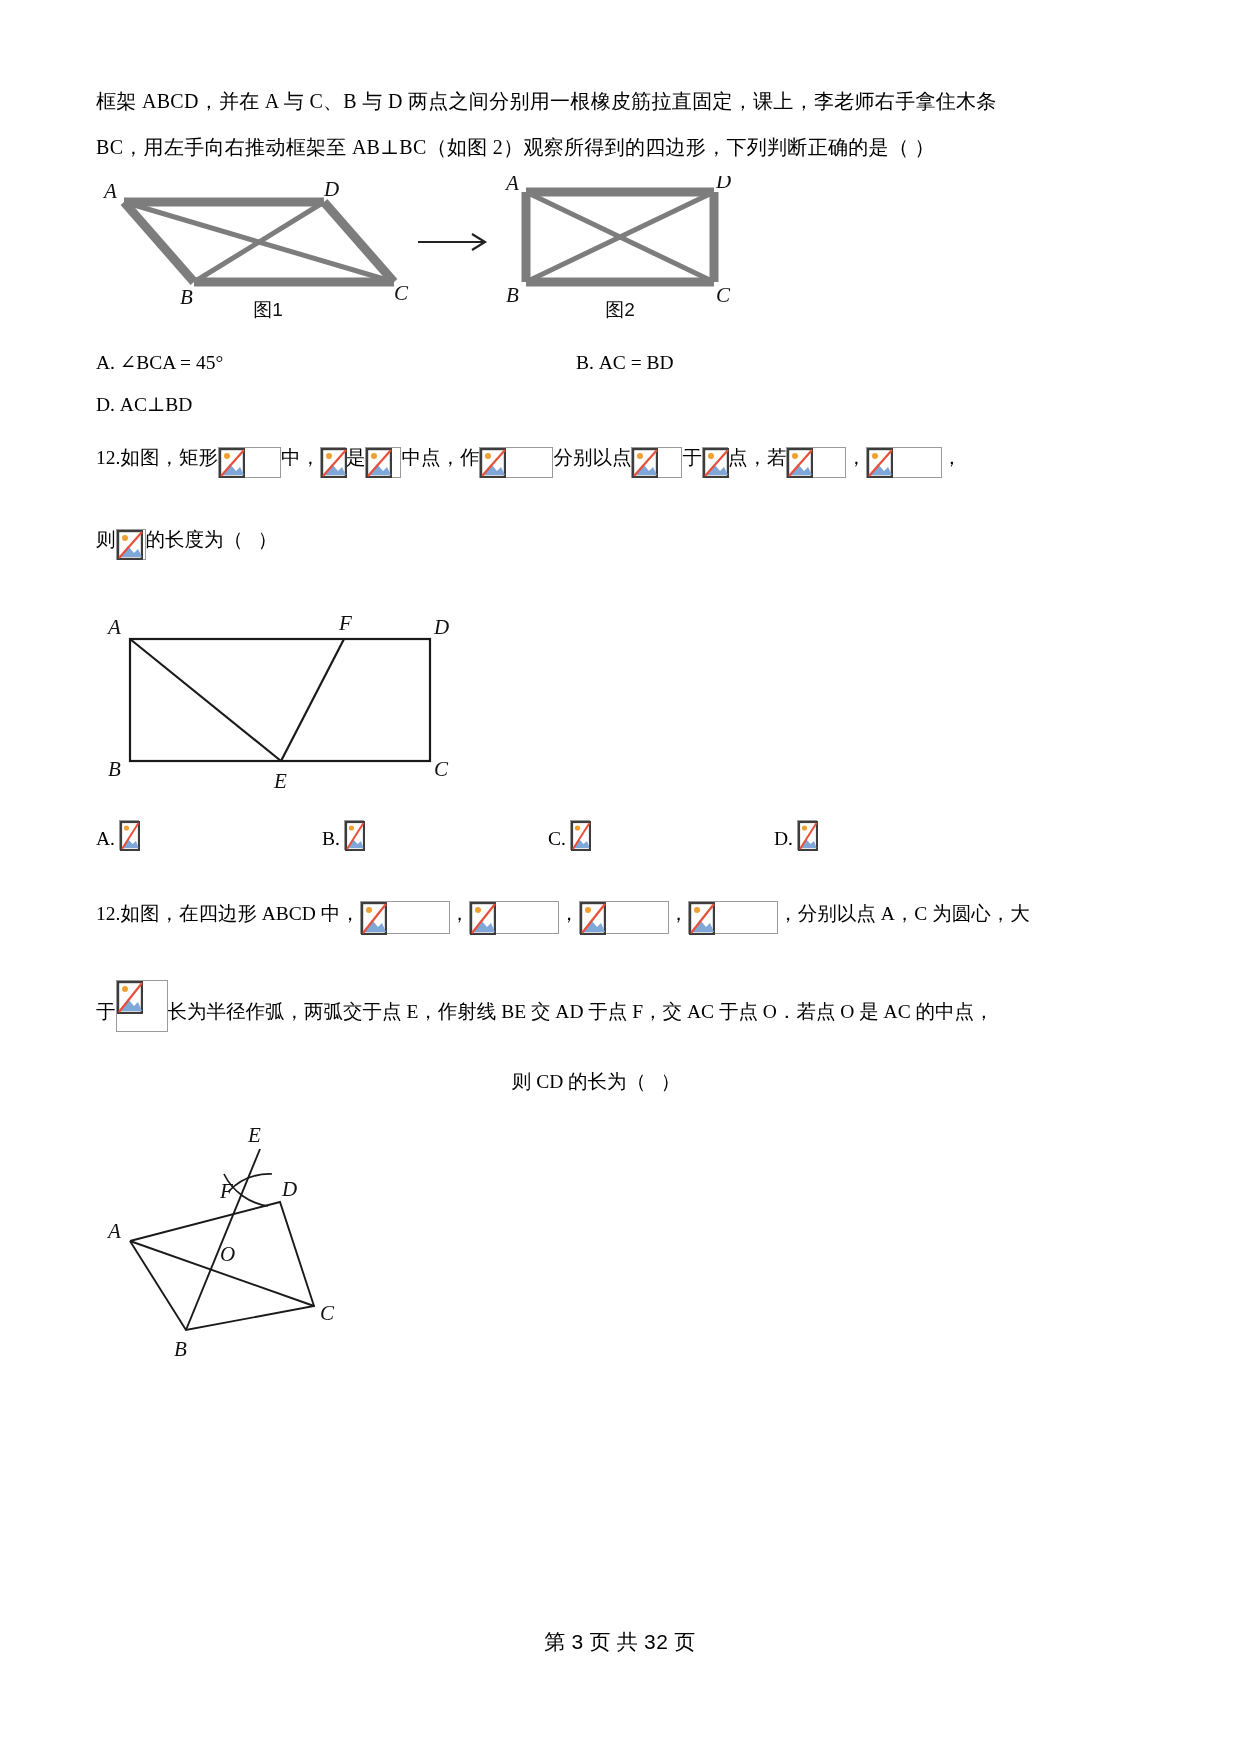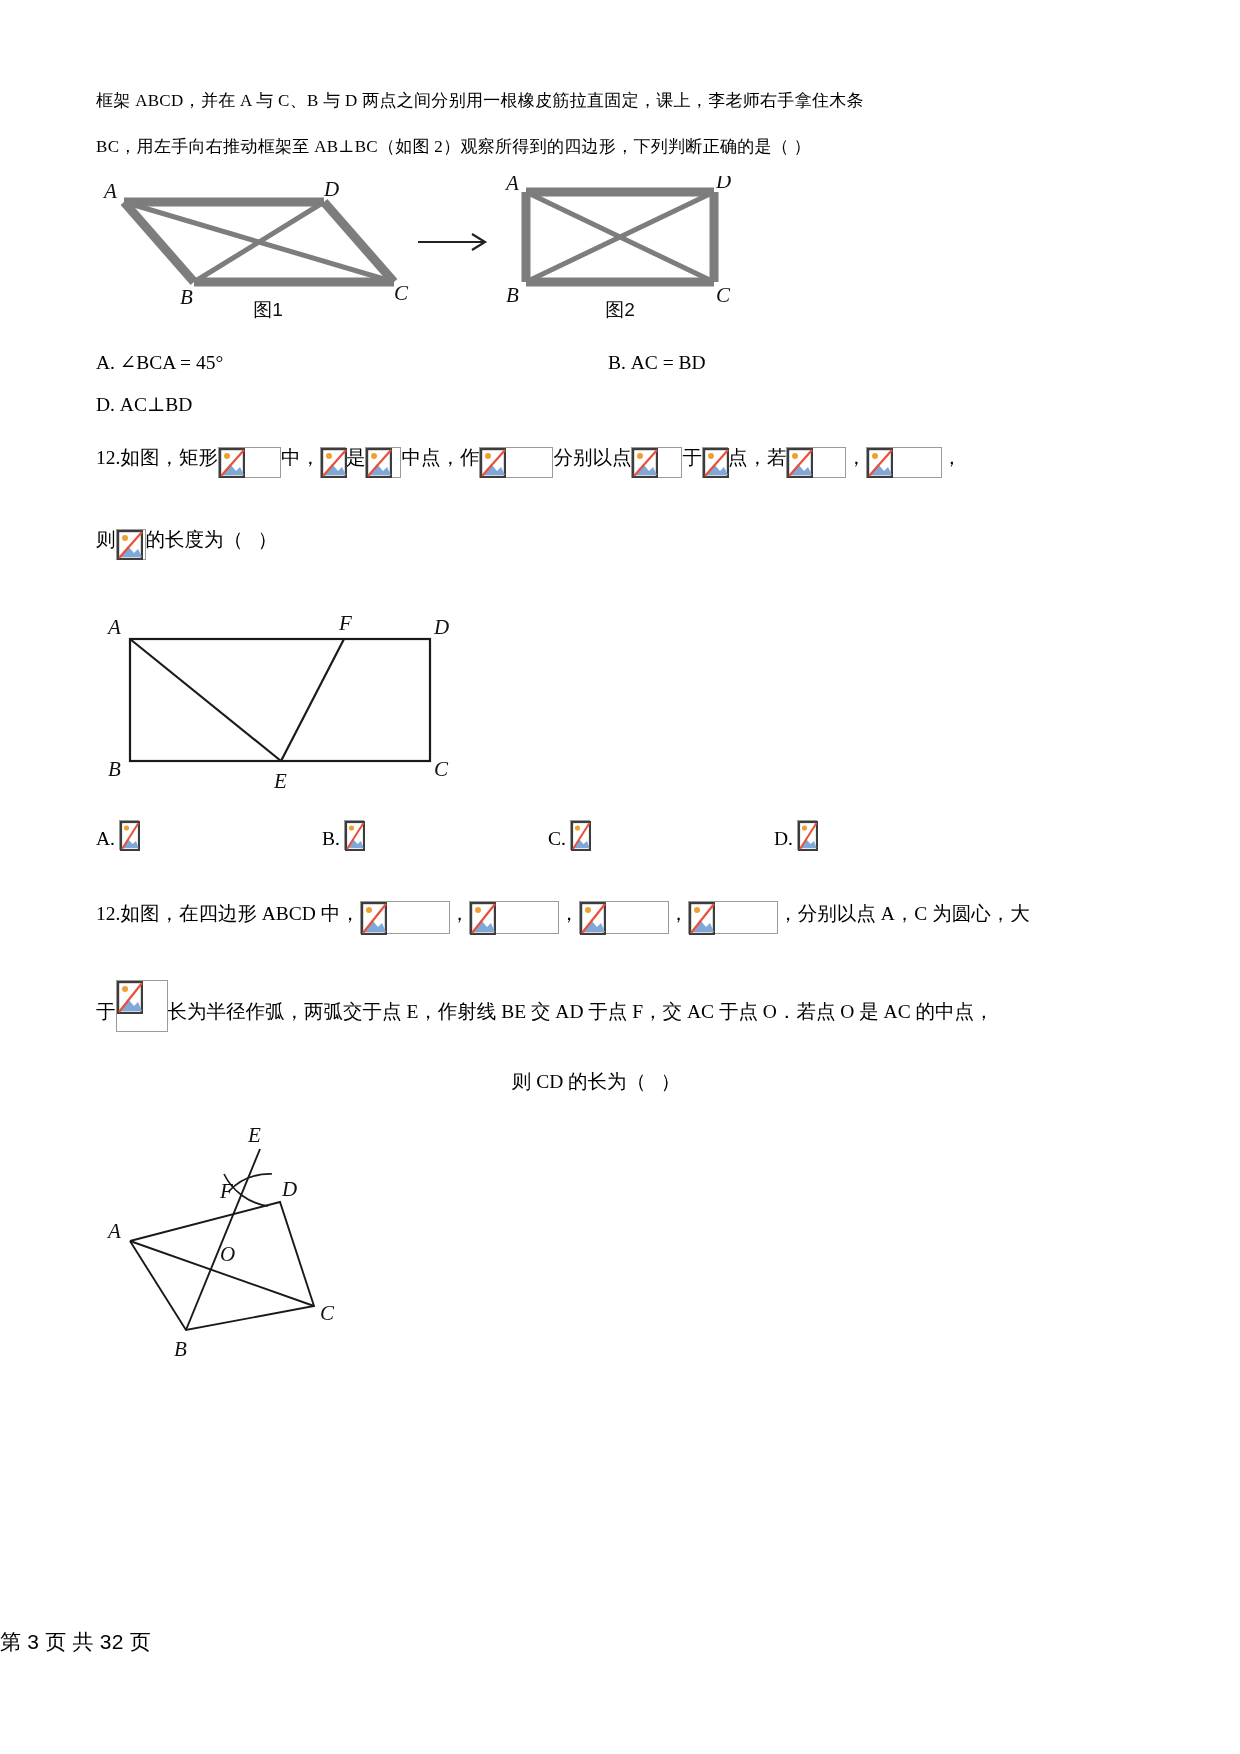--- a/index.html
+++ b/index.html
@@ -25,31 +25,30 @@
 
   .content {
     position: absolute;
     left: 96px;
     top: 78px;
     width: 1000px;
   }
 
   
   .para {
-    font-size: 17px;
+    font-size: 20px;
     line-height: 46px;
     letter-spacing: 0.3px;
     white-space: nowrap;
   }
 
   .opt-row {
     display: flex;
     font-size: 19.5px;
     line-height: 42px;
-    gap: 32px;
   }
   .opt-a { width: 480px; }
   .opt-b { width: 480px; }
 
   .qline {
     font-size: 19.5px;
     line-height: 40px;
     display: flex;
     align-items: flex-end;
     flex-wrap: nowrap;
@@ -88,20 +87,21 @@
     font-family: "Liberation Sans", sans-serif;
     font-size: 19px;
     fill: #111;
   }
 
   .footer {
     position: absolute;
     left: 0;
     top: 1628px;
     width: 1240px;
+    text-align: center;
     font-size: 21px;
     letter-spacing: 0.5px;
   }
   .footer .pg { font-family: "Liberation Sans", sans-serif; }
 </style>
 </head>
 <body>
 
 <div class="page">
   <div class="content">

